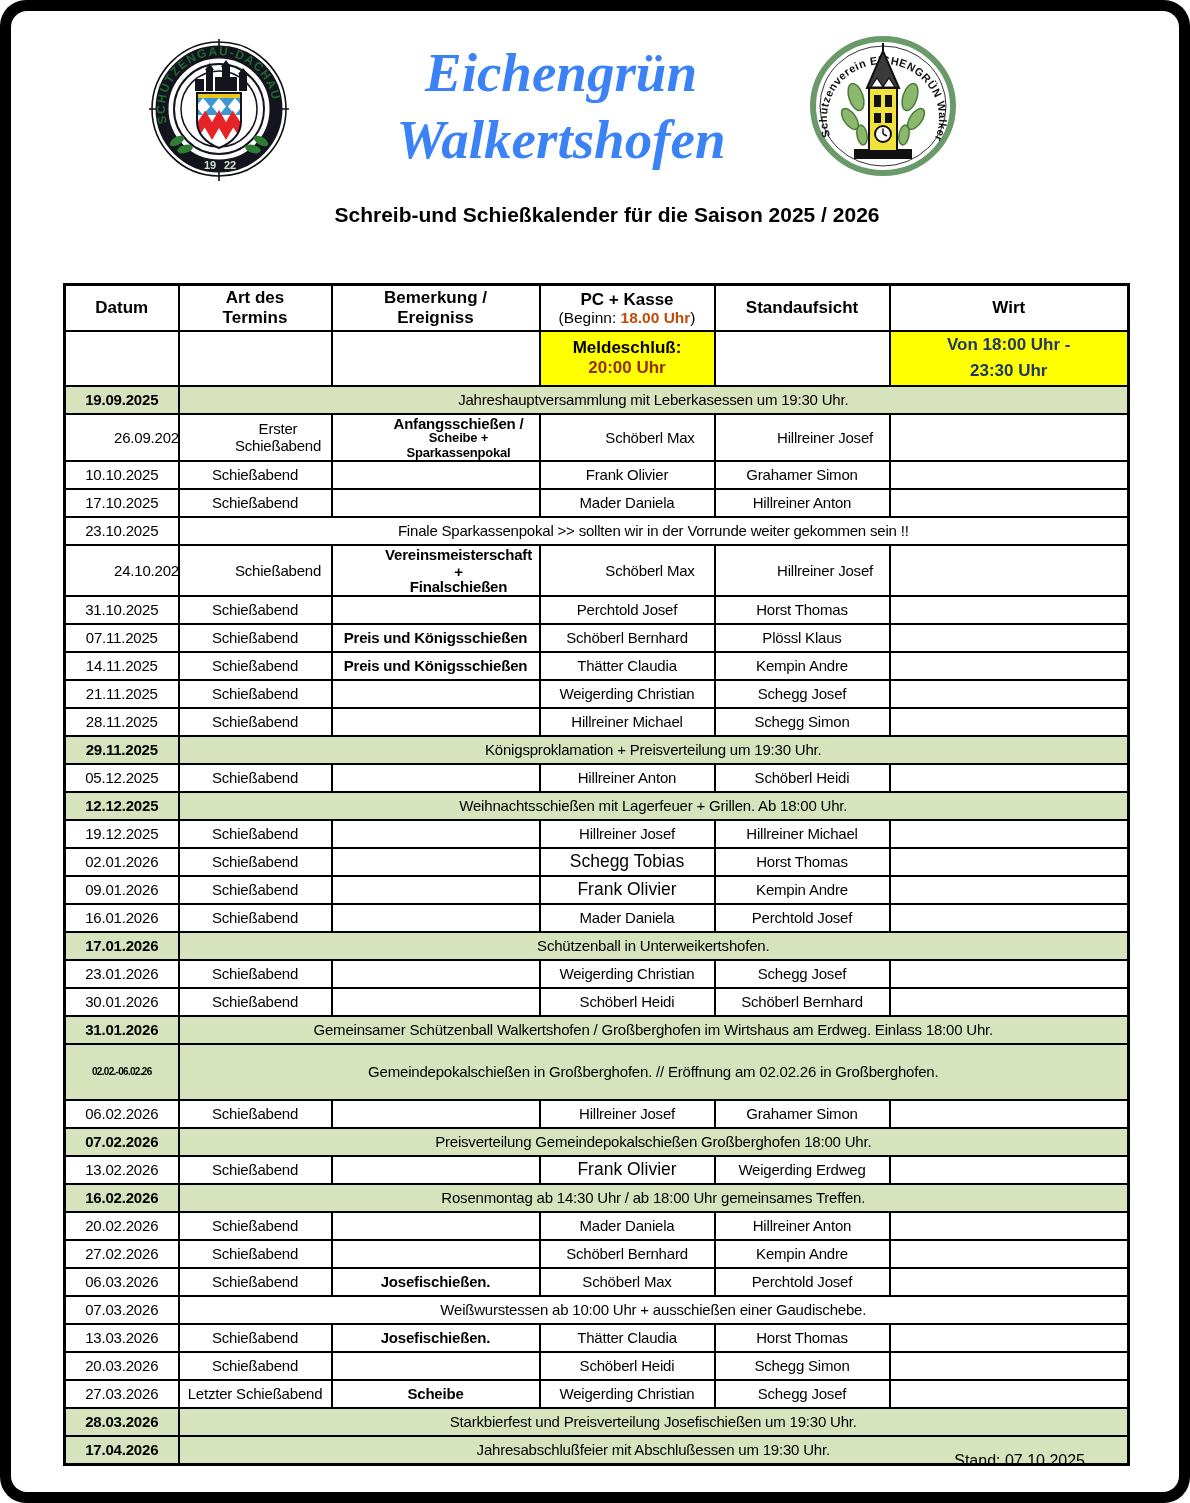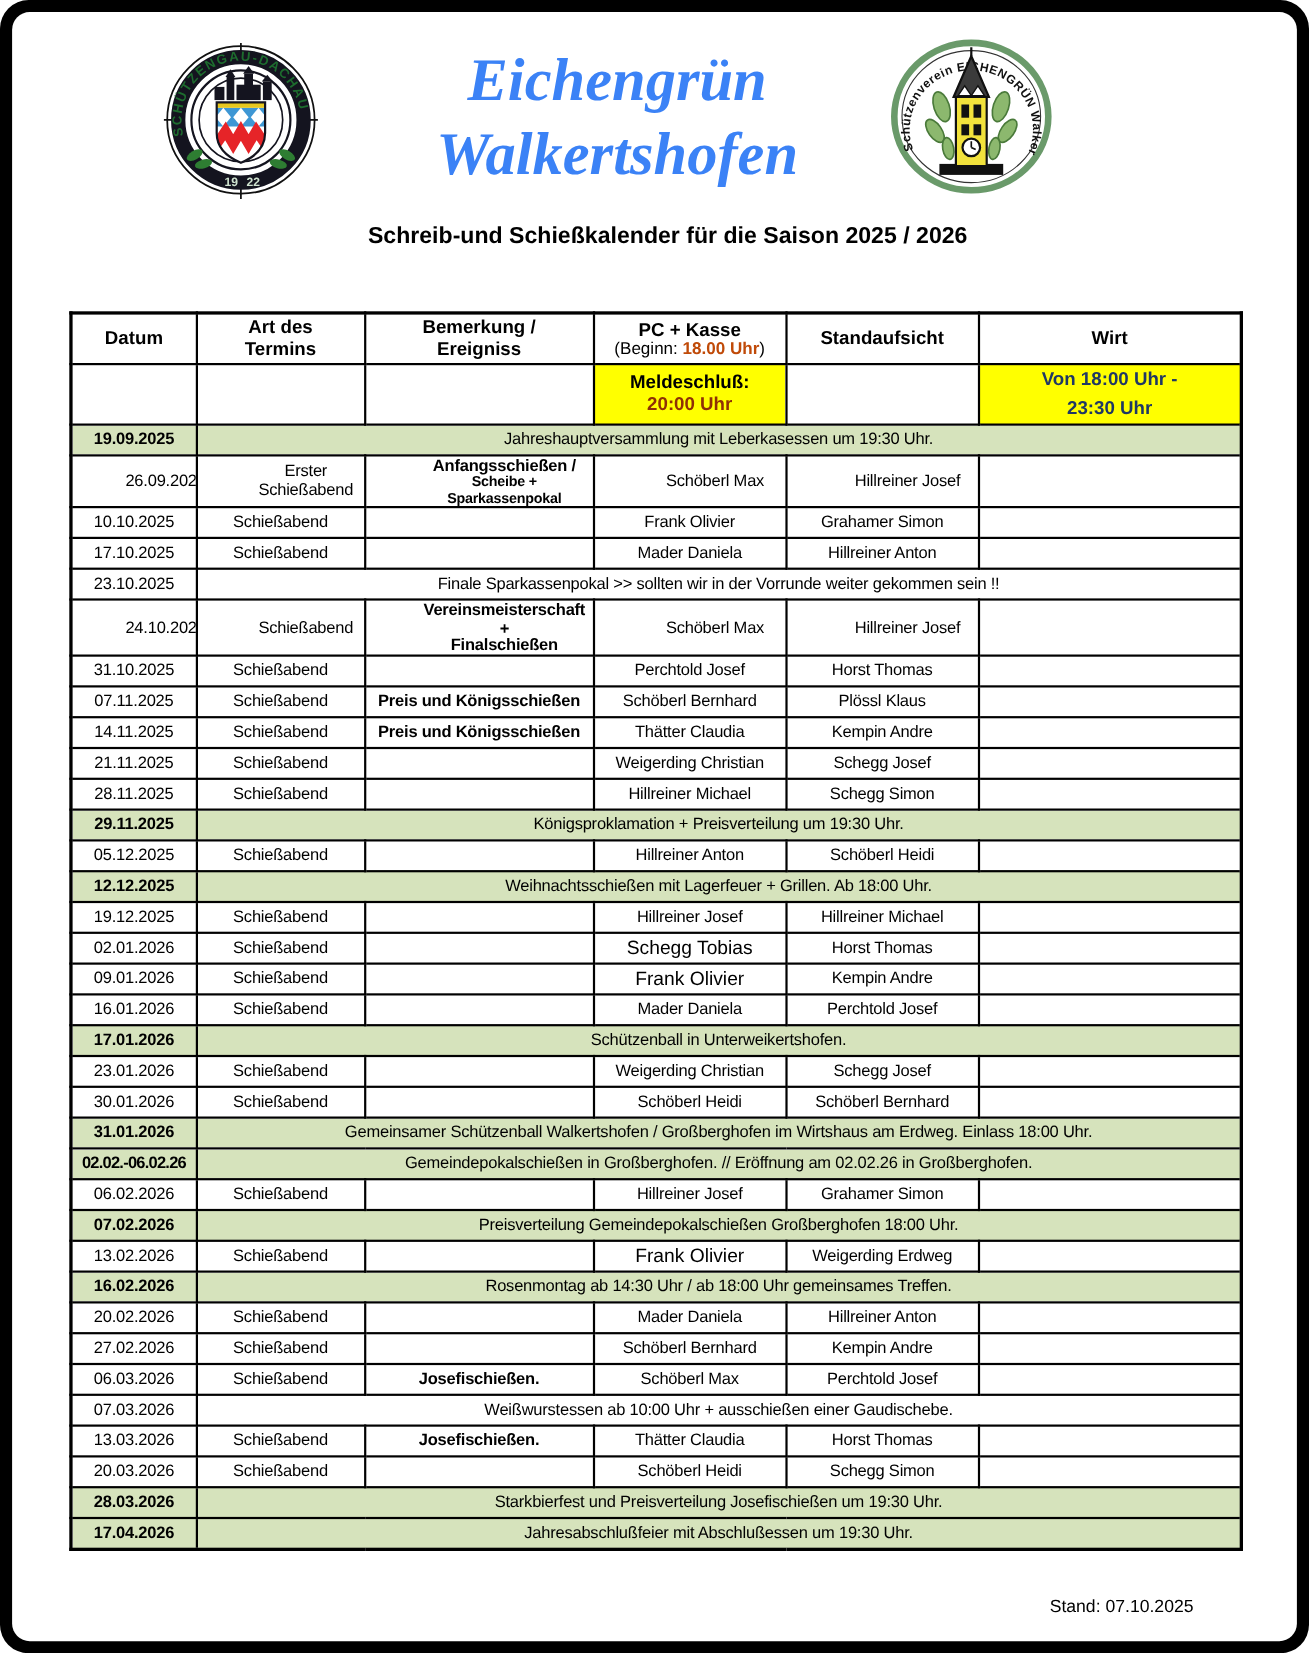--- a/index.html
+++ b/index.html
@@ -28,21 +28,21 @@
   .cell-yellow{background:var(--highlight-yellow);}
   .melde-l1{display:block;color:#000;}
   .melde-l2{display:block;color:var(--melde-red);}
   .wirt-hours{color:var(--wirt-navy);line-height:1.55;}
 
   tbody td{height:26px;background:#fff;}
   tbody tr.tall td{height:40px;padding-left:48px;}
   td.green{background:var(--row-green);}
   td.c-date{font-weight:400;}
   td.c-date.bold{font-weight:700;}
-  td.c-date.small{font-size:15px;font-weight:700;letter-spacing:-0.7px;padding:0;}
+  td.c-date.small{font-size:10px;font-weight:700;letter-spacing:-0.7px;padding:14px;}
   td.c-span{text-align:left;padding-left:9px;font-weight:400;font-size:15.5px;}
   td.c-bem{font-weight:700;}
   .bem2{display:block;font-size:13px;margin-top:-2px;}
   .bem1{display:block;}
   td.c-pc.large{font-size:17.5px;letter-spacing:0;}
 
   .stand{position:absolute;left:52px;top:1441px;width:1022px;text-align:right;
          font-size:16px;color:#000;}
 </style>
 </head>
@@ -410,20 +410,28 @@
           </tr>
           <tr>
             <td class="c-date">20.03.2026</td>
             <td class="c-art">Schießabend</td>
             <td class="c-bem"></td>
             <td class="c-pc">Schöberl Heidi</td>
             <td class="c-stand">Schegg Simon</td>
             <td class="c-wirt"></td>
           </tr>
           <tr>
+            <td class="c-date">27.03.2026</td>
+            <td class="c-art">Letzter Schießabend</td>
+            <td class="c-bem">Scheibe</td>
+            <td class="c-pc">Weigerding Christian</td>
+            <td class="c-stand">Schegg Josef</td>
+            <td class="c-wirt"></td>
+          </tr>
+          <tr>
             <td class="c-date green bold">28.03.2026</td>
             <td class="c-span green" colspan="5">Starkbierfest und Preisverteilung Josefischießen um 19:30 Uhr.</td>
           </tr>
           <tr>
             <td class="c-date green bold">17.04.2026</td>
             <td class="c-span green" colspan="5">Jahresabschlußfeier mit Abschlußessen um 19:30 Uhr.</td>
           </tr>
         </tbody>
     </table>
 

